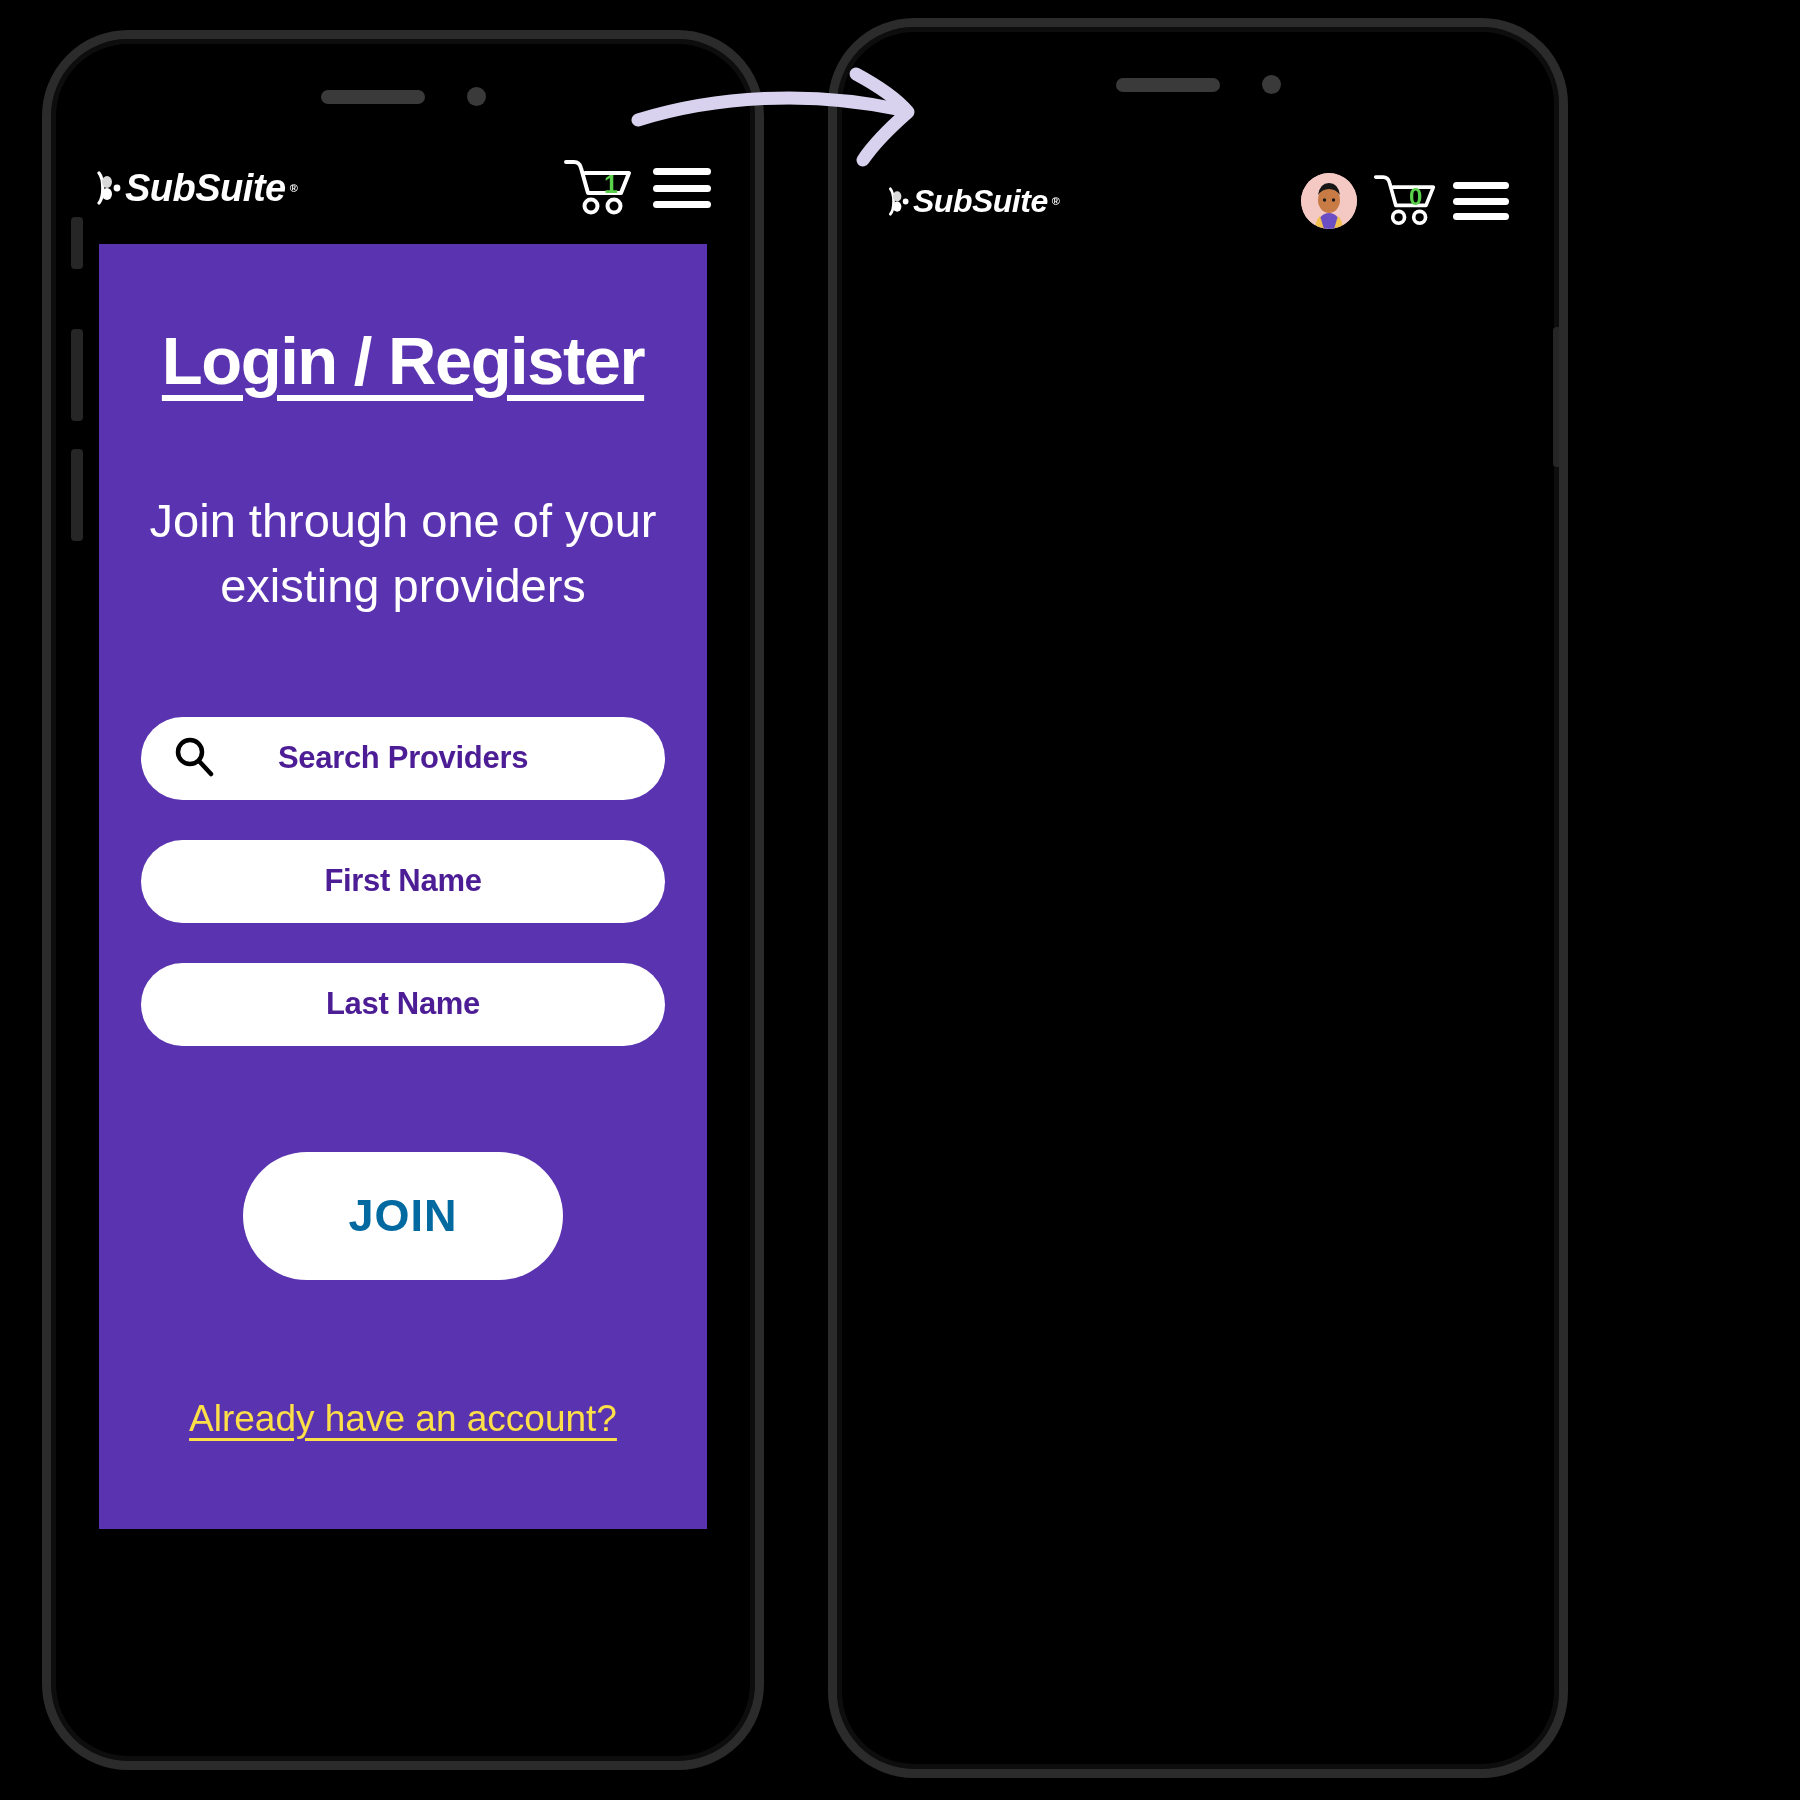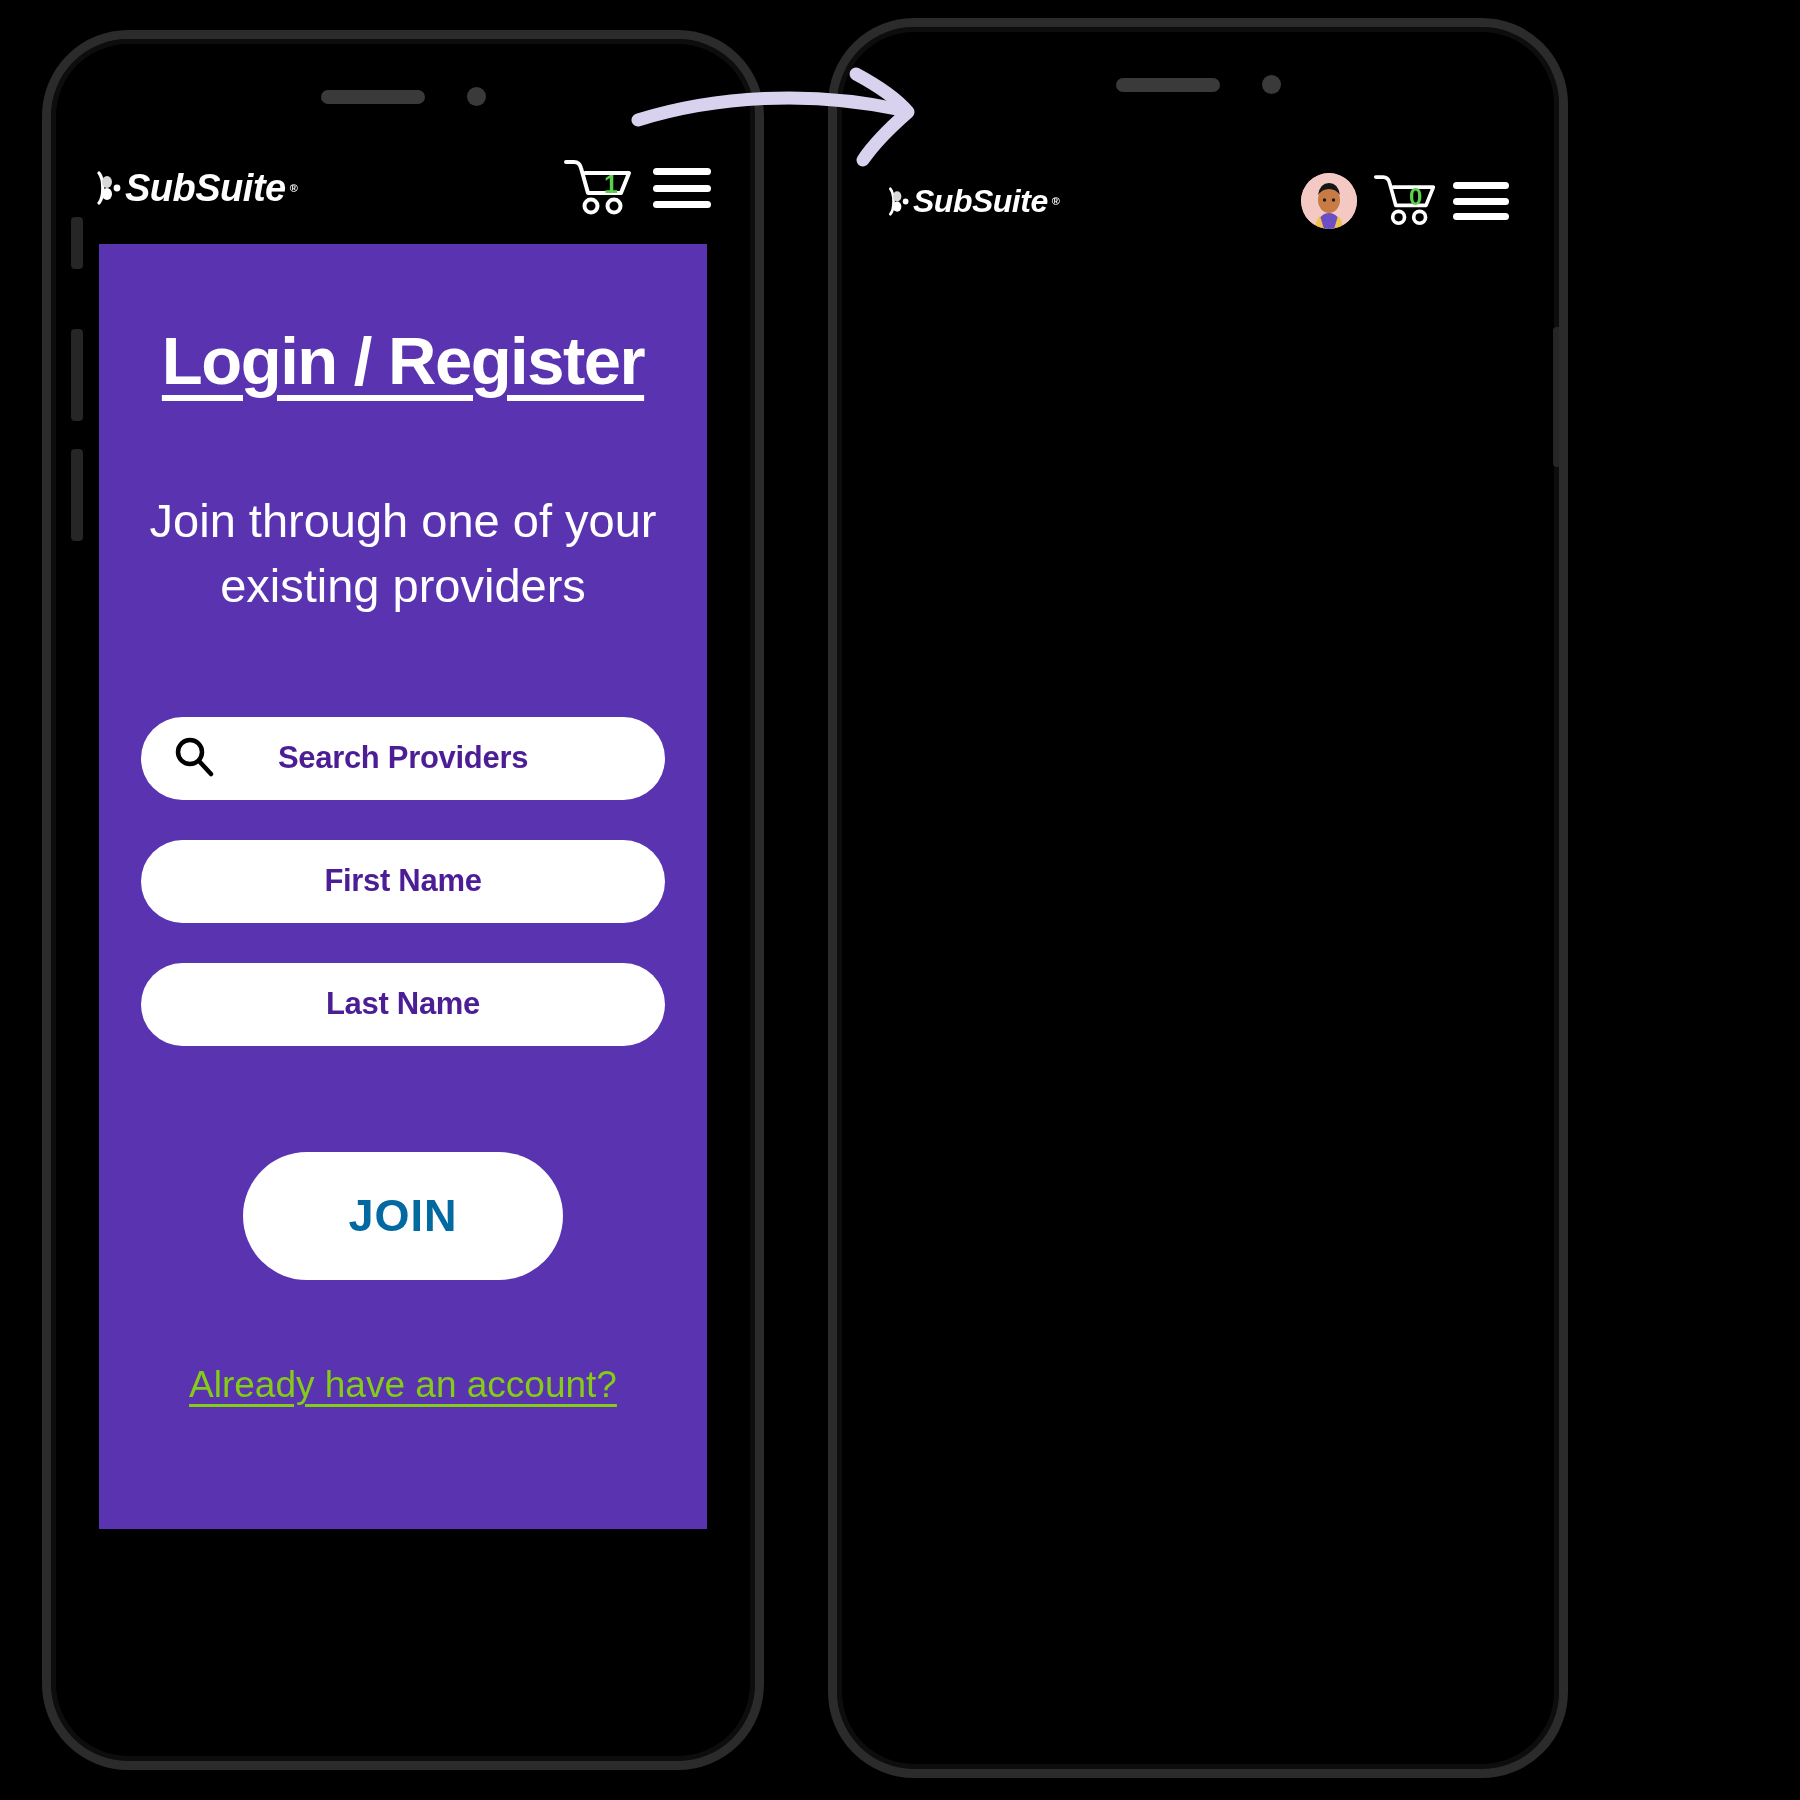--- a/index.html
+++ b/index.html
@@ -83,21 +83,21 @@
   .field-first { margin-top: 98px; }
   .field-label { color: #4c1d95; font-size: 31px; font-weight: 800; letter-spacing: -0.3px; }
   .field-icon { position: absolute; left: 32px; top: 50%; transform: translateY(-50%); }
   .join-btn {
     width: 320px; height: 128px; background: #fff; border-radius: 70px;
     display: flex; align-items: center; justify-content: center;
     margin-top: 106px; cursor: pointer;
   }
   .join-btn span { color: #0369a1; font-size: 45px; font-weight: 800; letter-spacing: 1px; }
   .acct-link {
-    color: #84cc16; font-size: 37px; font-weight: 400; margin-top: 84px;
+    color: #fde047; font-size: 37px; font-weight: 400; margin-top: 118px;
     text-decoration: underline; text-underline-offset: 7px; text-decoration-thickness: 3px;
     cursor: pointer;
   }
 
   .arrow-wrap { position: absolute; left: 620px; top: 60px; width: 340px; height: 130px; }
 </style>
 </head>
 <body>
 
 <div class="stage">

